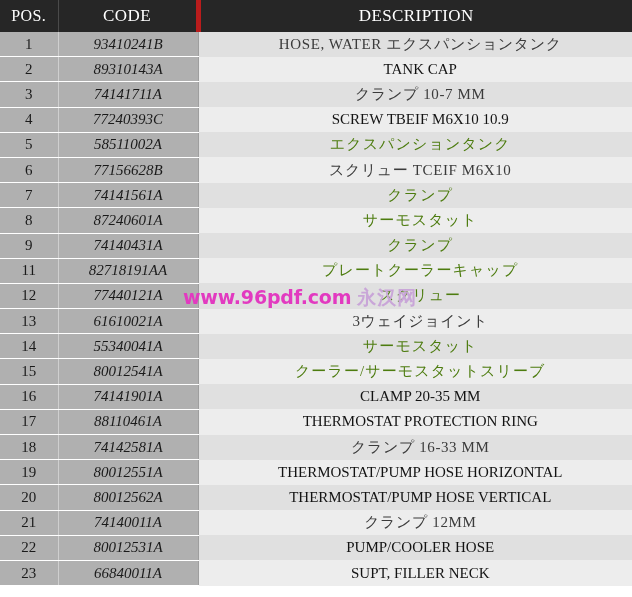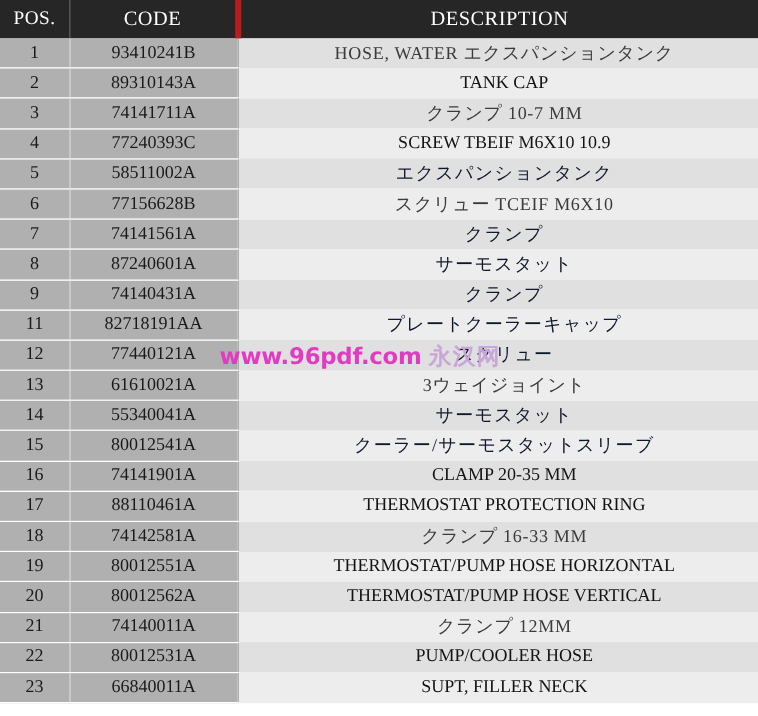--- a/index.html
+++ b/index.html
@@ -58,31 +58,32 @@
     background: #b0b0b0;
     text-align: center;
     border-right: 1px solid #cfcfcf;
     border-bottom: 1px solid #ffffff;
   }
   td.code {
     background: #b0b0b0;
     text-align: center;
     border-right: 1px solid #9e9e9e;
     border-bottom: 1px solid #ffffff;
+    font-style: italic;
   }
   td.desc {
     padding-left: 10px;
     text-align: center;
     white-space: nowrap;
   }
   tbody tr:nth-child(odd)  td.desc { background: #e0e0e0; }
   tbody tr:nth-child(even) td.desc { background: #ededed; }
 
   
-  .desc.jp { color: #0f172a; letter-spacing: 1.1px; }
+  .desc.jp { color: #4d7c0f; letter-spacing: 1.1px; }
   .desc.lat { color: #131313; margin-left: 20px; }
   .desc.mix { color: #3b3b3b; letter-spacing: 0.6px; }
 
   
   #watermark {
     position: absolute;
     left: 183px;
     top: 288px;
     pointer-events: none;
     white-space: nowrap;

